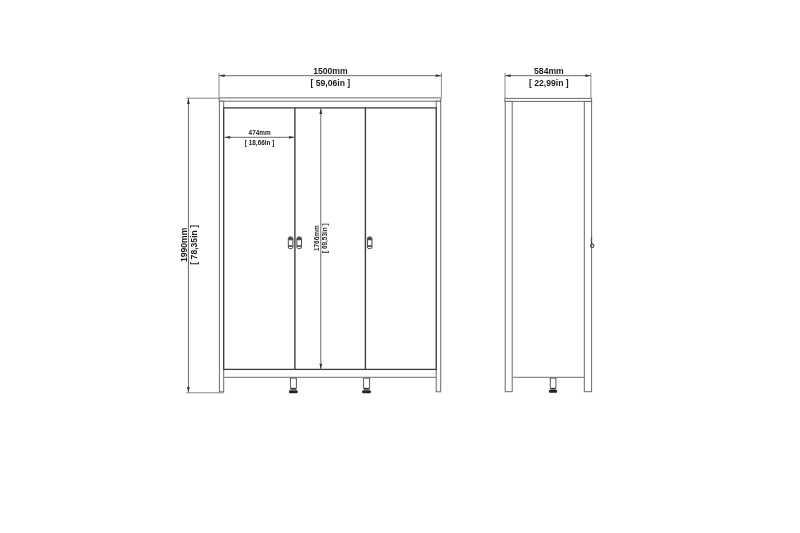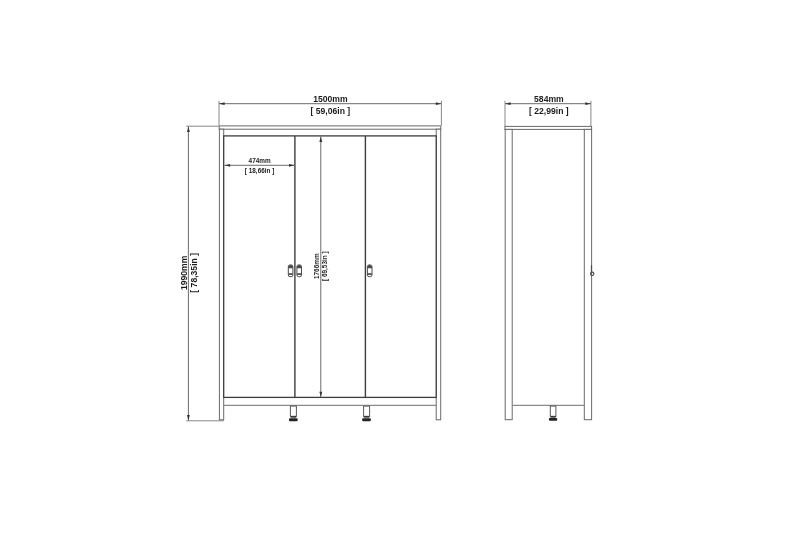--- a/index.html
+++ b/index.html
@@ -1,16 +1,16 @@
 <!DOCTYPE html>
 <html><head>
 <meta charset="utf-8">
 <style>
   html,body{margin:0;padding:0;background:#ffffff;}
-  .wrap{width:800px;height:477px;position:relative;background:#ffffff;overflow:hidden;margin-top:28px;}
+  .wrap{width:800px;height:477px;position:relative;background:#ffffff;overflow:hidden;}
   svg{filter:blur(0.4px);}
   text{font-family:"Liberation Sans",sans-serif;fill:#1c1c1c;}
 </style>
 </head>
 <body>
 <div class="wrap">
 <svg width="800" height="533" viewBox="0 0 800 533" xmlns="http://www.w3.org/2000/svg">
 
   <rect x="0" y="0" width="800" height="533" fill="#ffffff"></rect>
 

